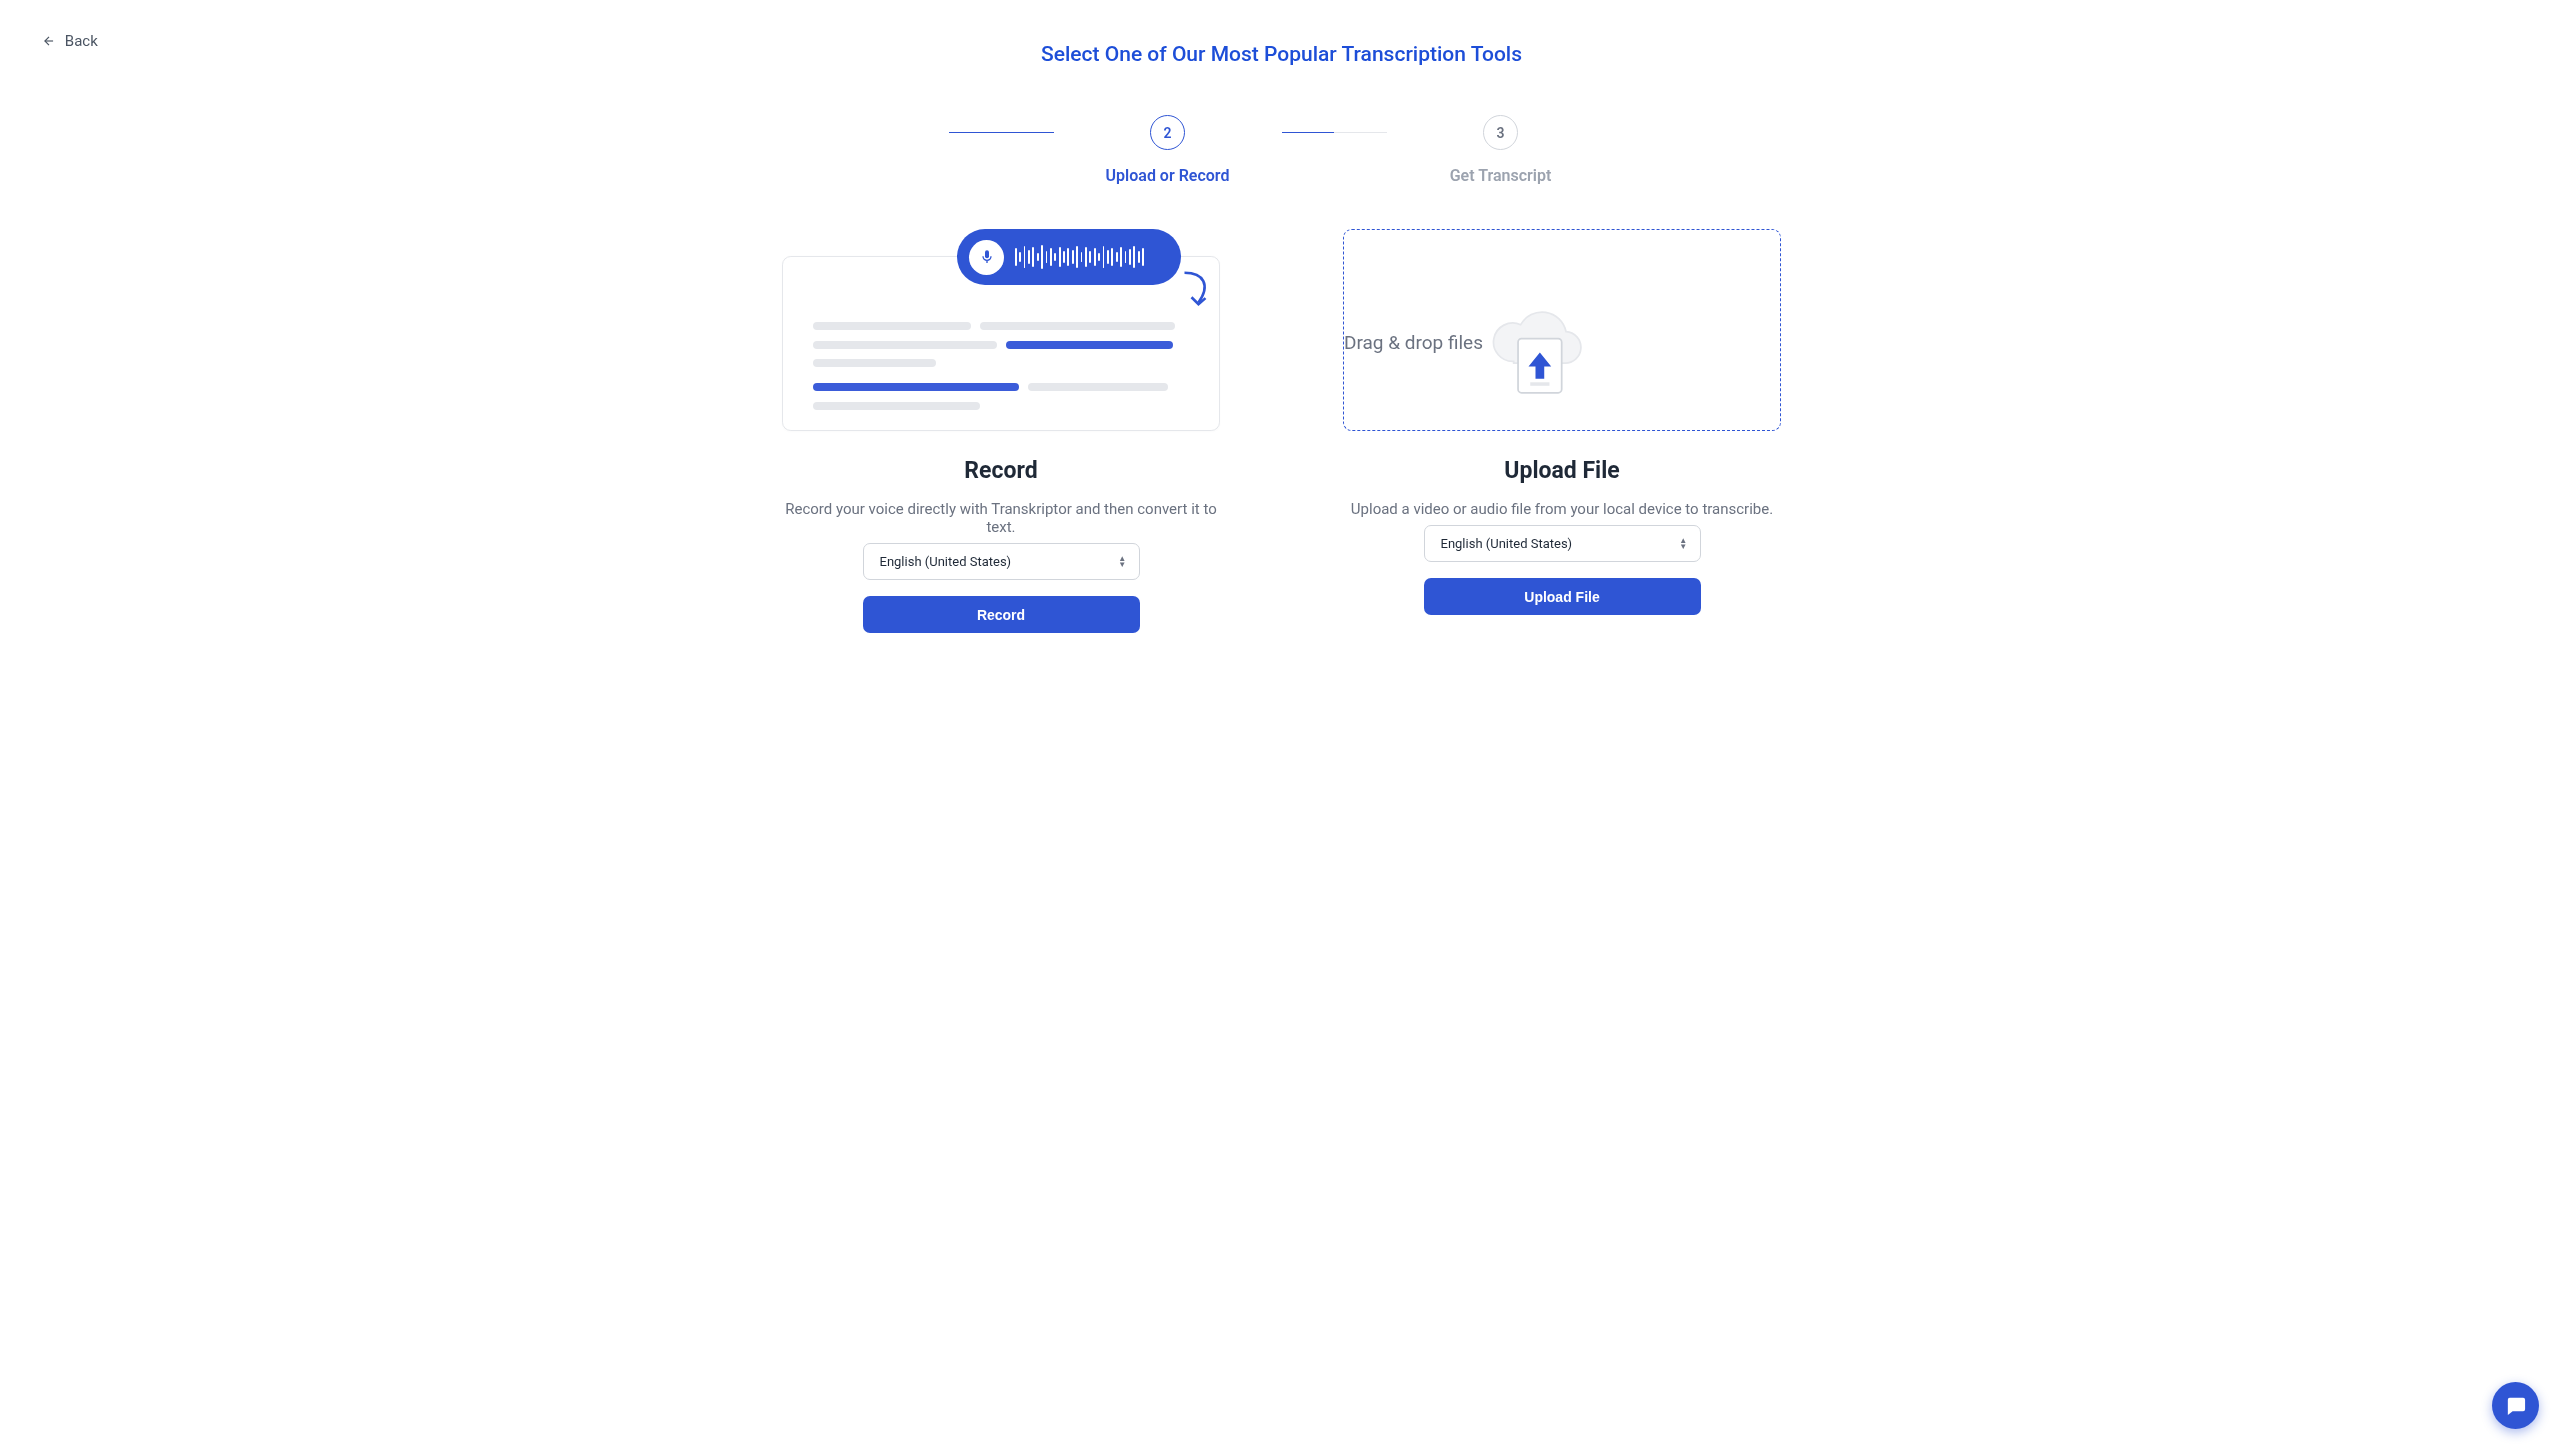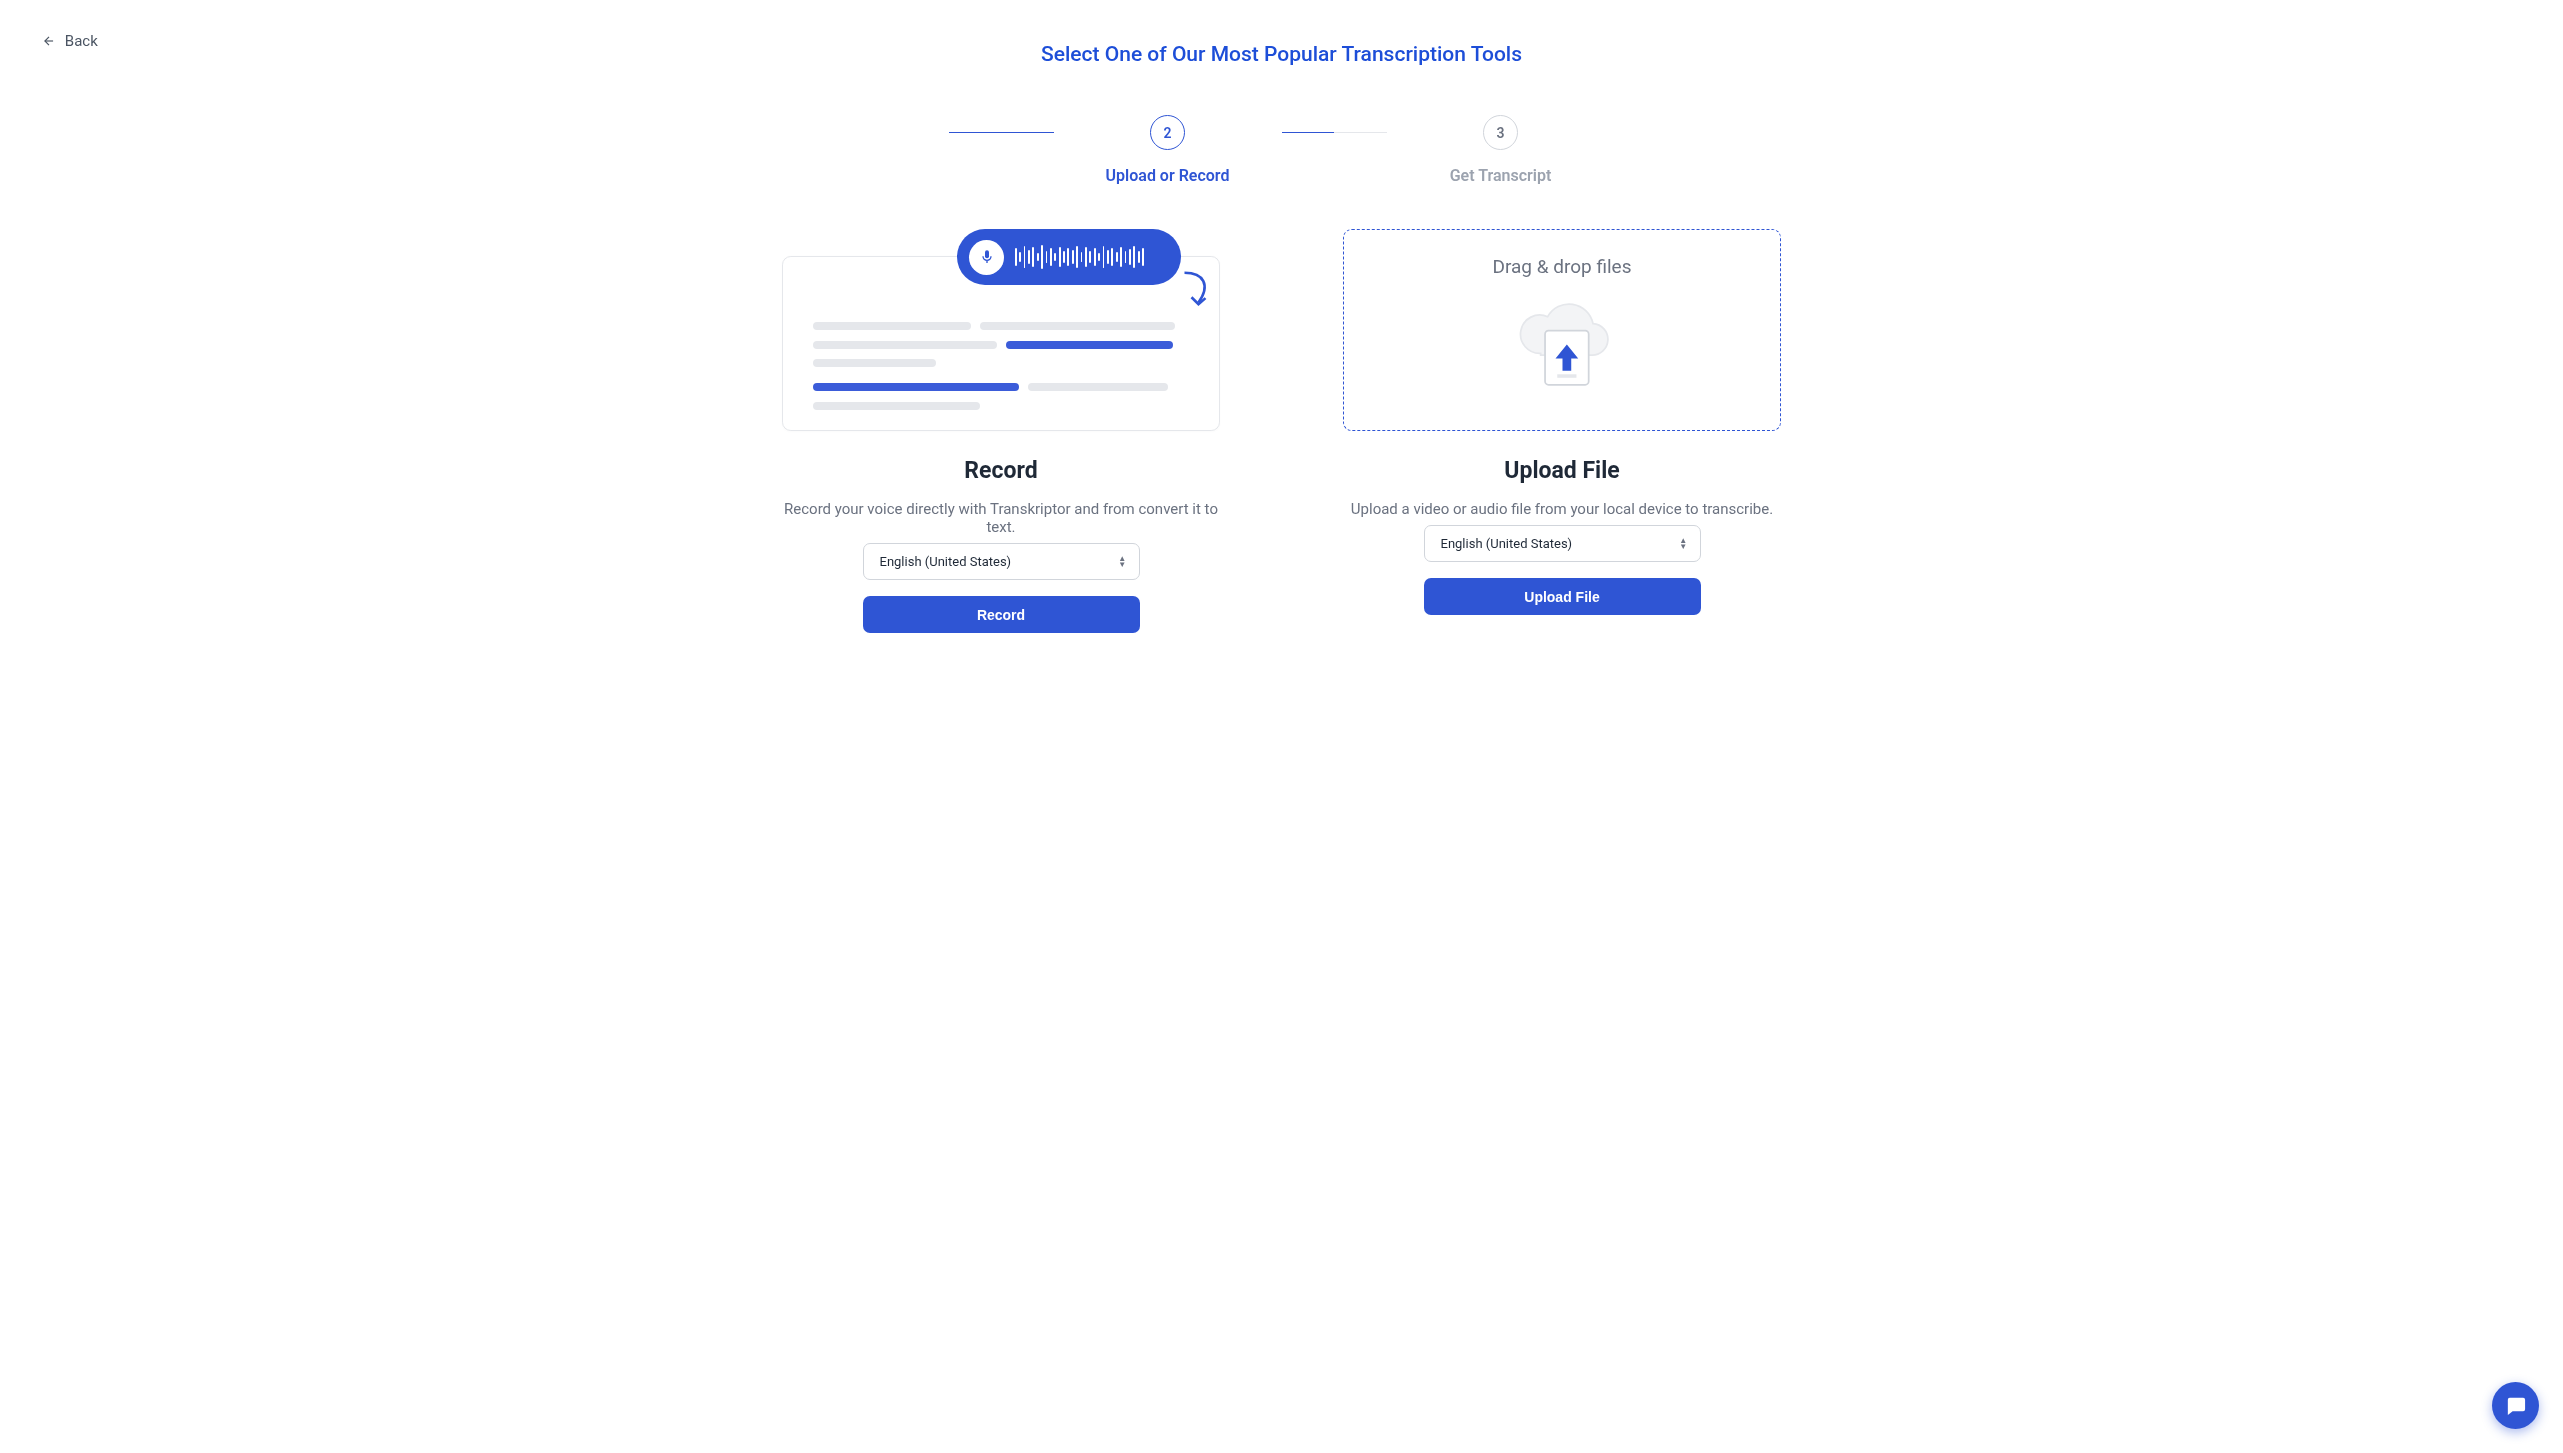--- a/index.html
+++ b/index.html
@@ -136,21 +136,21 @@
 .curved-arrow {
   position:absolute; top:40px; left:399px;
   color:#2f55d4;
 }
 
 
 .drop-zone {
   width: 438px; height: 202px;
   border: 1.8px dashed #2f55d4;
   border-radius: 8.8px;
-  display:flex; flex-direction:column; align-items:center;
+  display:flex; flex-direction:row; align-items:center;
   padding-top: 24.5px;
   cursor: pointer;
 }
 .drop-text { font-size: 19px; color:#6b7280; }
 .cloud-graphic { margin-top: 16px; }
 
 .option-title { margin-top: 26px; font-size: 23px; font-weight: 700; }
 .option-desc { margin-top: 16px; font-size: 15px; color: #6b7280; }
 
 .lang-select {
@@ -289,21 +289,21 @@
               <span style="height:75%"></span>
           </div>
         </div>
         <svg class="curved-arrow" width="35" height="39" viewBox="0 0 40 44" fill="none" stroke="currentColor" stroke-width="3">
           <path d="M4 4 C 26 4 34 18 20 38"></path>
           <path d="M12 32 L20 40 L28 33" fill="none"></path>
         </svg>
       </div>
 
       <h2 class="option-title">Record</h2>
-      <p class="option-desc">Record your voice directly with Transkriptor and from convert it to text.</p>
+      <p class="option-desc">Record your voice directly with Transkriptor and then convert it to text.</p>
 
       <div class="lang-select">
         <span>English (United States)</span>
         <span class="chevrons">
           <span>▲</span>
             <span>▼</span>
         </span>
       </div>
       <button class="primary-btn">
         <span>Record</span>

